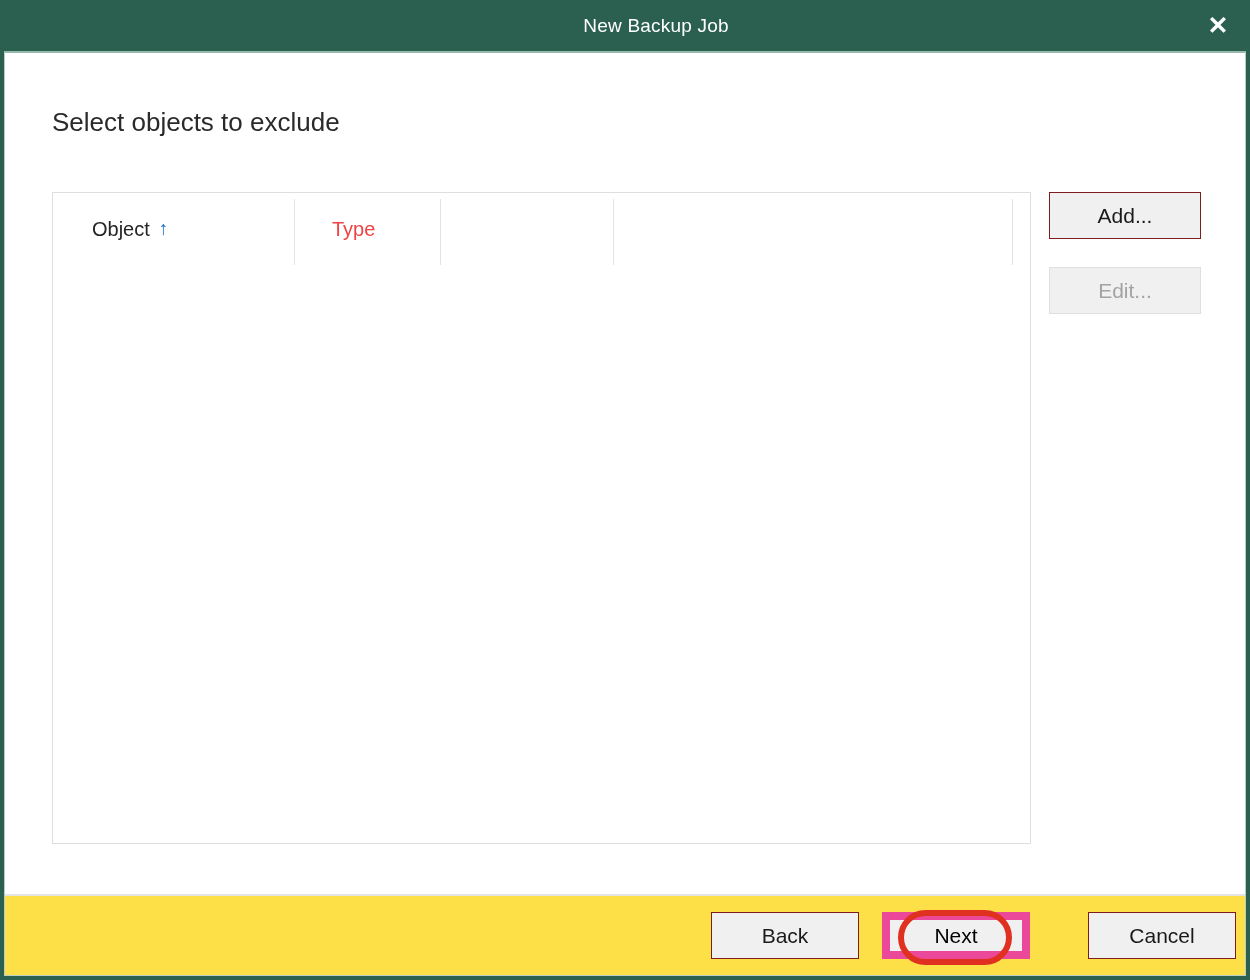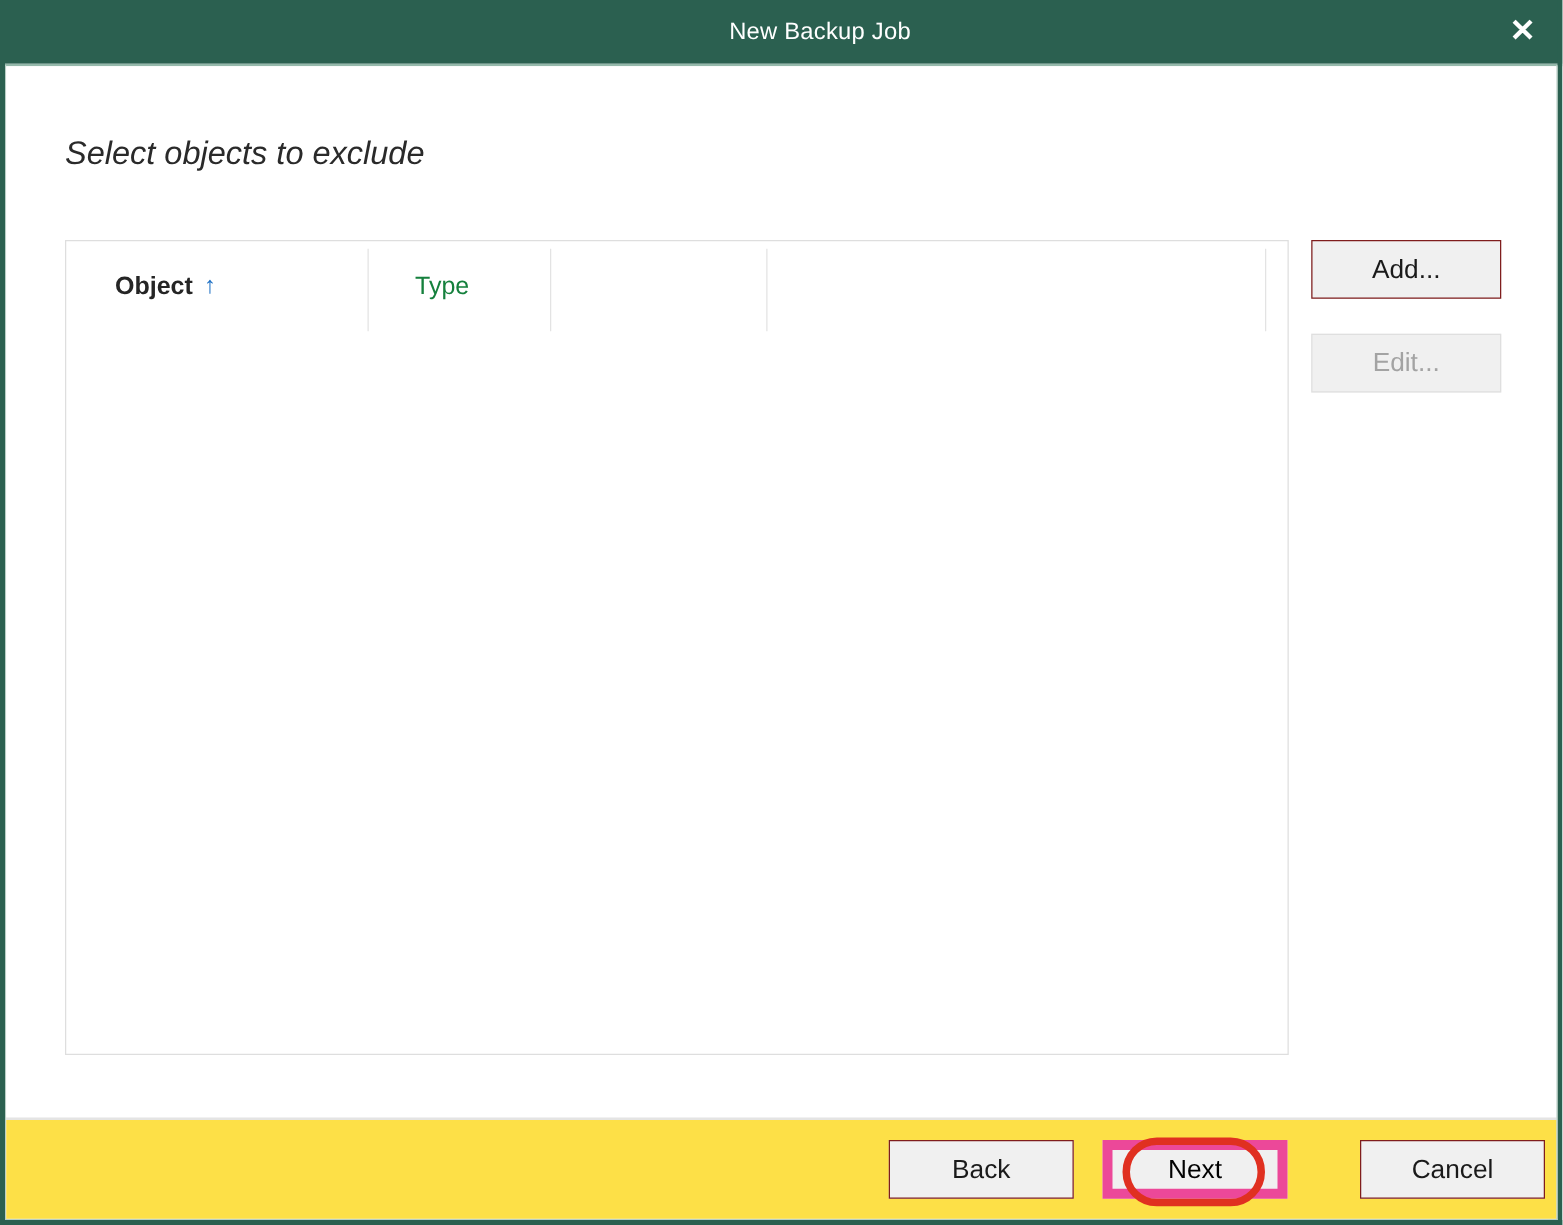--- a/index.html
+++ b/index.html
@@ -102,21 +102,20 @@
   .page-title {
     position: absolute;
     left: 47px;
     top: 54px;
     font-size: 26px;
     color: #2a2a2a;
     font-family: "Liberation Sans", sans-serif;
     font-weight: 400;
     white-space: nowrap;
     user-select: none;
-    font-style: italic;
   }
 
   
   .listbox {
     position: absolute;
     left: 47px;
     top: 139px;
     width: 979px;
     height: 652px;
     box-sizing: border-box;
@@ -132,27 +131,27 @@
     position: absolute;
     top: 0;
     height: 73px;
     display: flex;
     align-items: center;
     font-size: 20px;
     font-family: "Liberation Sans", sans-serif;
     user-select: none;
     cursor: pointer;
   }
-  .col-object  { left: 39px; font-weight: bold;  }
+  .col-object  { left: 39px;  }
   .col-type    { left: 279px; }
   .col-exclude { left: 425px; }
 
   .col-object .col-label { color: #252525; }
   .col-type .col-label,
-  .col-exclude .col-label { color: #15803d; }
+  .col-exclude .col-label { color: #ef4444; }
 
   .sort-arrow {
     margin-left: 9px;
     color: #1c6fc4;
     font-size: 19px;
     line-height: 1;
     position: relative;
     top: -1px;
   }
 

